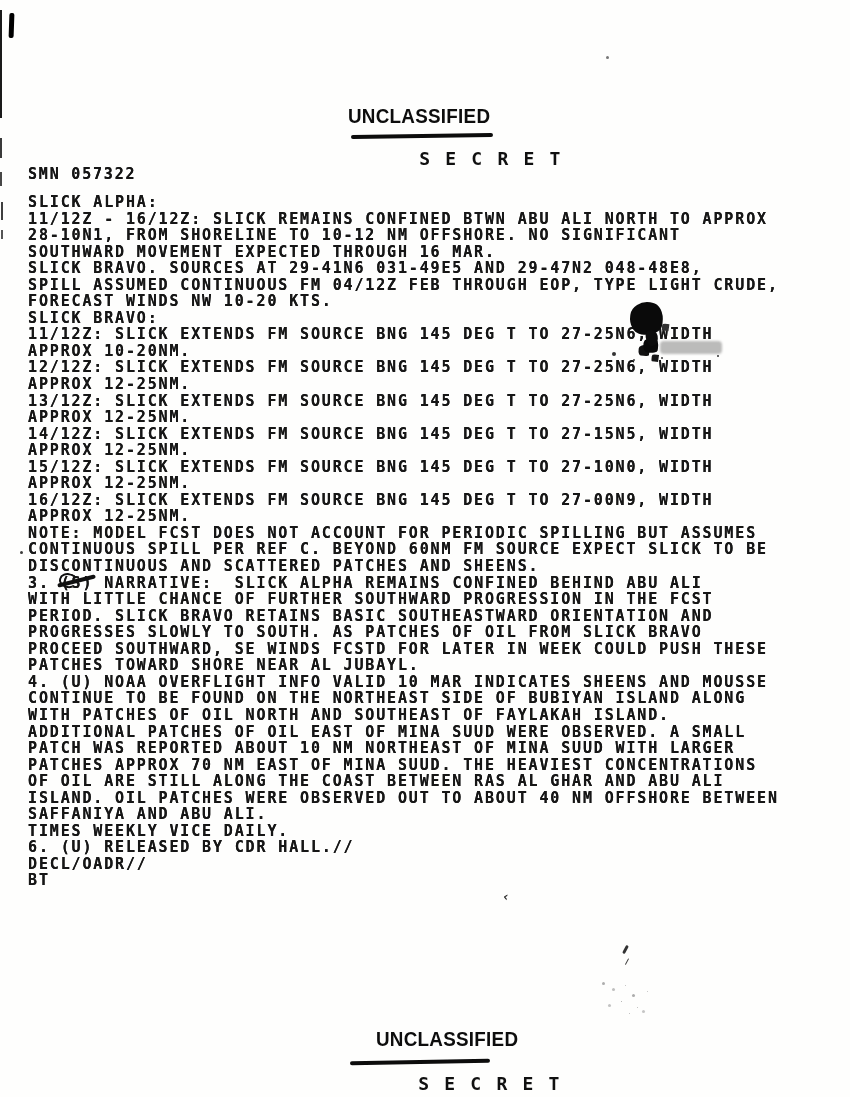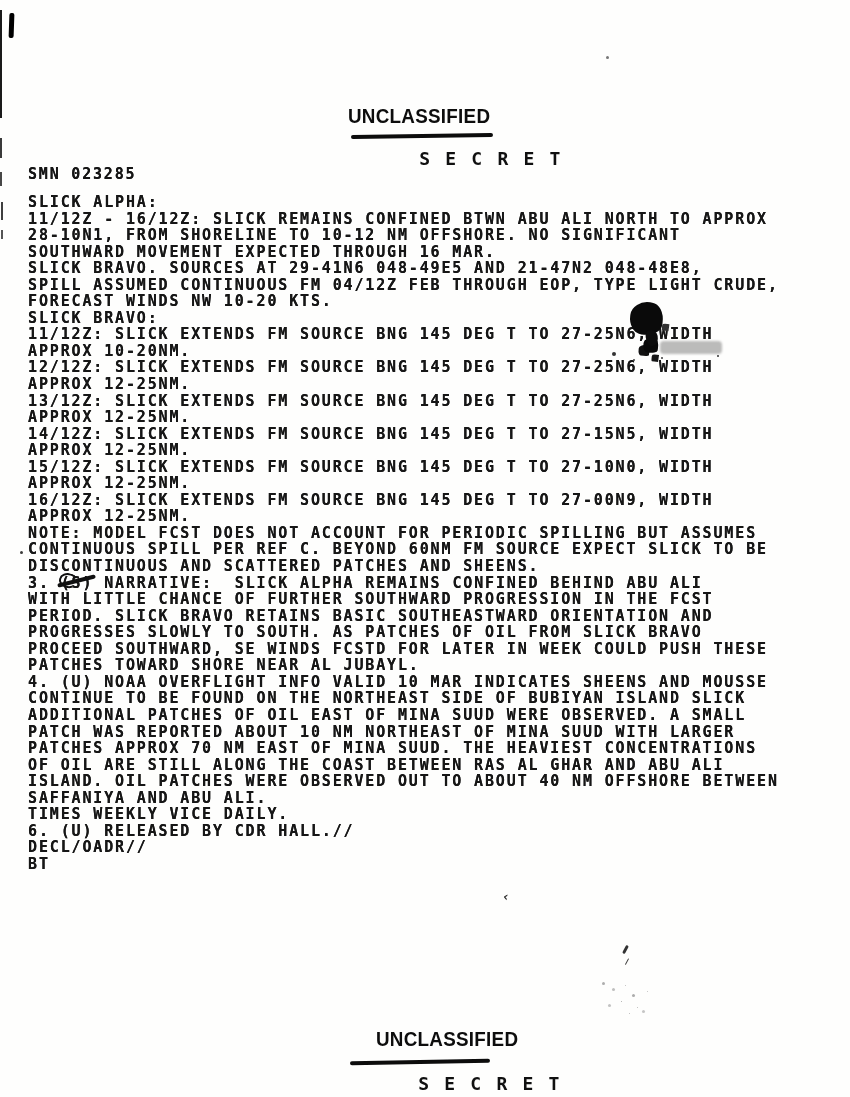--- a/index.html
+++ b/index.html
@@ -117,28 +117,28 @@
   <div class="edge-line" style="left:1px; top:230px; width:2px; height:9px; background:#555;"></div>
   <div class="artifact" style="left:9px; top:13px; width:5px; height:25px; background:#000; border-radius:2px; transform:rotate(2deg);"></div>
   <div class="dot-tr"></div>
 
   <div class="classification" style="left:348px; top:105px;">UNCLASSIFIED</div>
   <div class="secret" style="left:367px; top:127px;">
     <span>S E C R E T</span>
   </div>
   <div class="strike-bar" style="left:351px; top:134px; width:142px; height:4px; transform:rotate(-0.8deg);"></div>
 
-  <div class="serial">SMN 023285</div>
+  <div class="serial">SMN 057322</div>
 
   <div class="doc-body">
       <div class="line">SLICK ALPHA:</div>
       <div class="line">11/12Z - 16/12Z: SLICK REMAINS CONFINED BTWN ABU ALI NORTH TO APPROX</div>
       <div class="line">28-10N1, FROM SHORELINE TO 10-12 NM OFFSHORE. NO SIGNIFICANT</div>
       <div class="line">SOUTHWARD MOVEMENT EXPECTED THROUGH 16 MAR.</div>
-      <div class="line">SLICK BRAVO. SOURCES AT 29-41N6 048-49E5 AND 21-47N2 048-48E8,</div>
+      <div class="line">SLICK BRAVO. SOURCES AT 29-41N6 031-49E5 AND 29-47N2 048-48E8,</div>
       <div class="line">SPILL ASSUMED CONTINUOUS FM 04/12Z FEB THROUGH EOP, TYPE LIGHT CRUDE,</div>
       <div class="line">FORECAST WINDS NW 10-20 KTS.</div>
       <div class="line">SLICK BRAVO:</div>
       <div class="line">11/12Z: SLICK EXTENDS FM SOURCE BNG 145 DEG T TO 27-25N6, WIDTH</div>
       <div class="line">APPROX 10-20NM.</div>
       <div class="line">12/12Z: SLICK EXTENDS FM SOURCE BNG 145 DEG T TO 27-25N6, WIDTH</div>
       <div class="line">APPROX 12-25NM.</div>
       <div class="line">13/12Z: SLICK EXTENDS FM SOURCE BNG 145 DEG T TO 27-25N6, WIDTH</div>
       <div class="line">APPROX 12-25NM.</div>
       <div class="line">14/12Z: SLICK EXTENDS FM SOURCE BNG 145 DEG T TO 27-15N5, WIDTH</div>
@@ -150,21 +150,22 @@
       <div class="line">NOTE: MODEL FCST DOES NOT ACCOUNT FOR PERIODIC SPILLING BUT ASSUMES</div>
       <div class="line">CONTINUOUS SPILL PER REF C. BEYOND 60NM FM SOURCE EXPECT SLICK TO BE</div>
       <div class="line">DISCONTINUOUS AND SCATTERED PATCHES AND SHEENS.</div>
       <div class="line"><span>3. </span><span class="scribble">(S)</span><span> NARRATIVE:  SLICK ALPHA REMAINS CONFINED BEHIND ABU ALI</span></div>
       <div class="line">WITH LITTLE CHANCE OF FURTHER SOUTHWARD PROGRESSION IN THE FCST</div>
       <div class="line">PERIOD. SLICK BRAVO RETAINS BASIC SOUTHEASTWARD ORIENTATION AND</div>
       <div class="line">PROGRESSES SLOWLY TO SOUTH. AS PATCHES OF OIL FROM SLICK BRAVO</div>
       <div class="line">PROCEED SOUTHWARD, SE WINDS FCSTD FOR LATER IN WEEK COULD PUSH THESE</div>
       <div class="line">PATCHES TOWARD SHORE NEAR AL JUBAYL.</div>
       <div class="line">4. (U) NOAA OVERFLIGHT INFO VALID 10 MAR INDICATES SHEENS AND MOUSSE</div>
-      <div class="line">CONTINUE TO BE FOUND ON THE NORTHEAST SIDE OF BUBIYAN ISLAND SLICK</div>
+      <div class="line">CONTINUE TO BE FOUND ON THE NORTHEAST SIDE OF BUBIYAN ISLAND ALONG</div>
+      <div class="line">WITH PATCHES OF OIL NORTH AND SOUTHEAST OF FAYLAKAH ISLAND.</div>
       <div class="line">ADDITIONAL PATCHES OF OIL EAST OF MINA SUUD WERE OBSERVED. A SMALL</div>
       <div class="line">PATCH WAS REPORTED ABOUT 10 NM NORTHEAST OF MINA SUUD WITH LARGER</div>
       <div class="line">PATCHES APPROX 70 NM EAST OF MINA SUUD. THE HEAVIEST CONCENTRATIONS</div>
       <div class="line">OF OIL ARE STILL ALONG THE COAST BETWEEN RAS AL GHAR AND ABU ALI</div>
       <div class="line">ISLAND. OIL PATCHES WERE OBSERVED OUT TO ABOUT 40 NM OFFSHORE BETWEEN</div>
       <div class="line">SAFFANIYA AND ABU ALI.</div>
       <div class="line">TIMES WEEKLY VICE DAILY.</div>
       <div class="line">6. (U) RELEASED BY CDR HALL.//</div>
       <div class="line">DECL/OADR//</div>
       <div class="line">BT</div>

